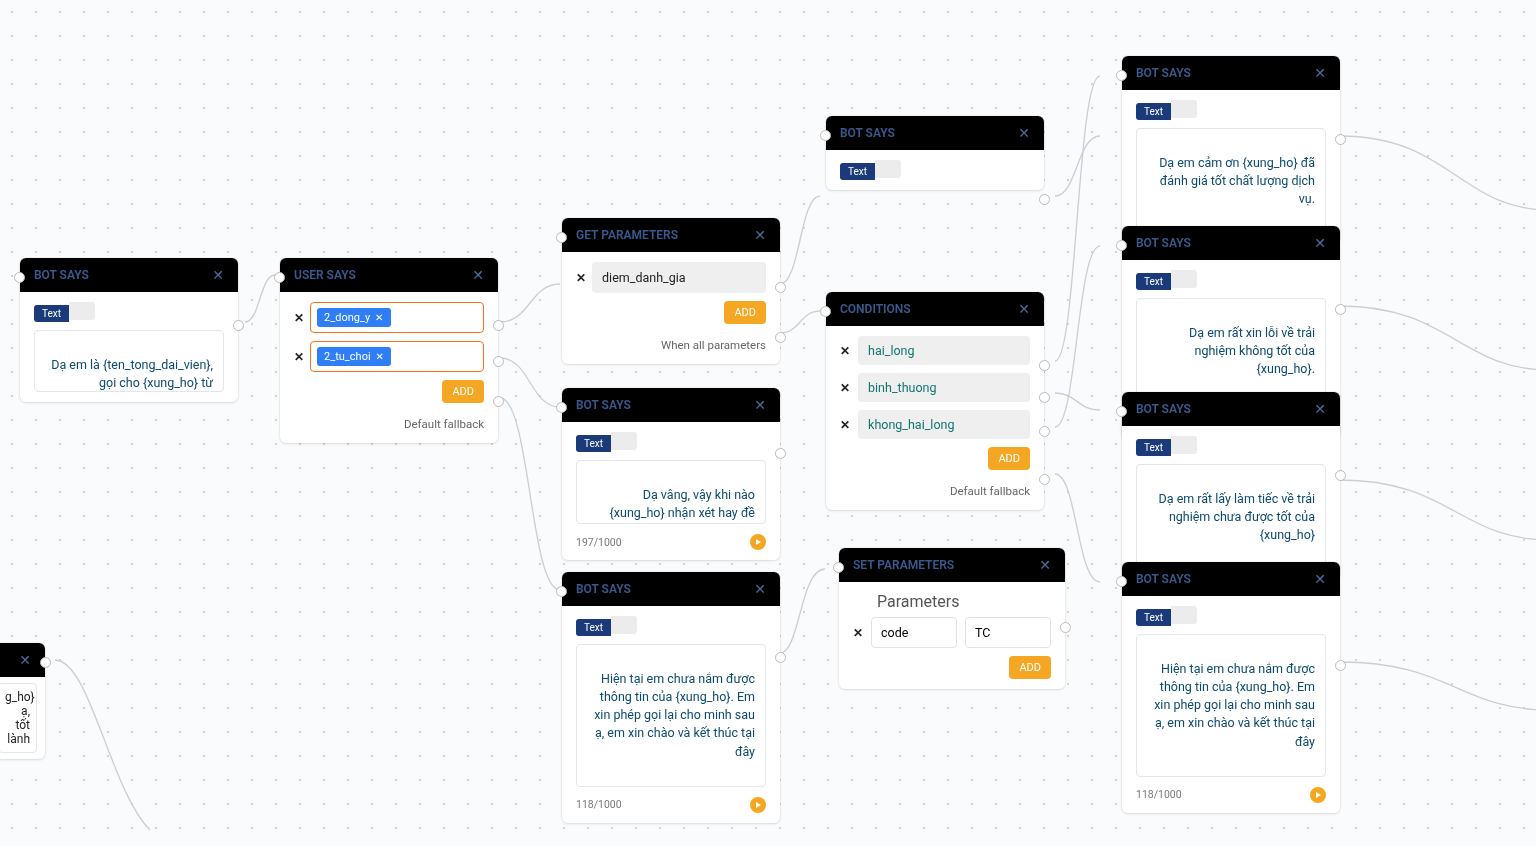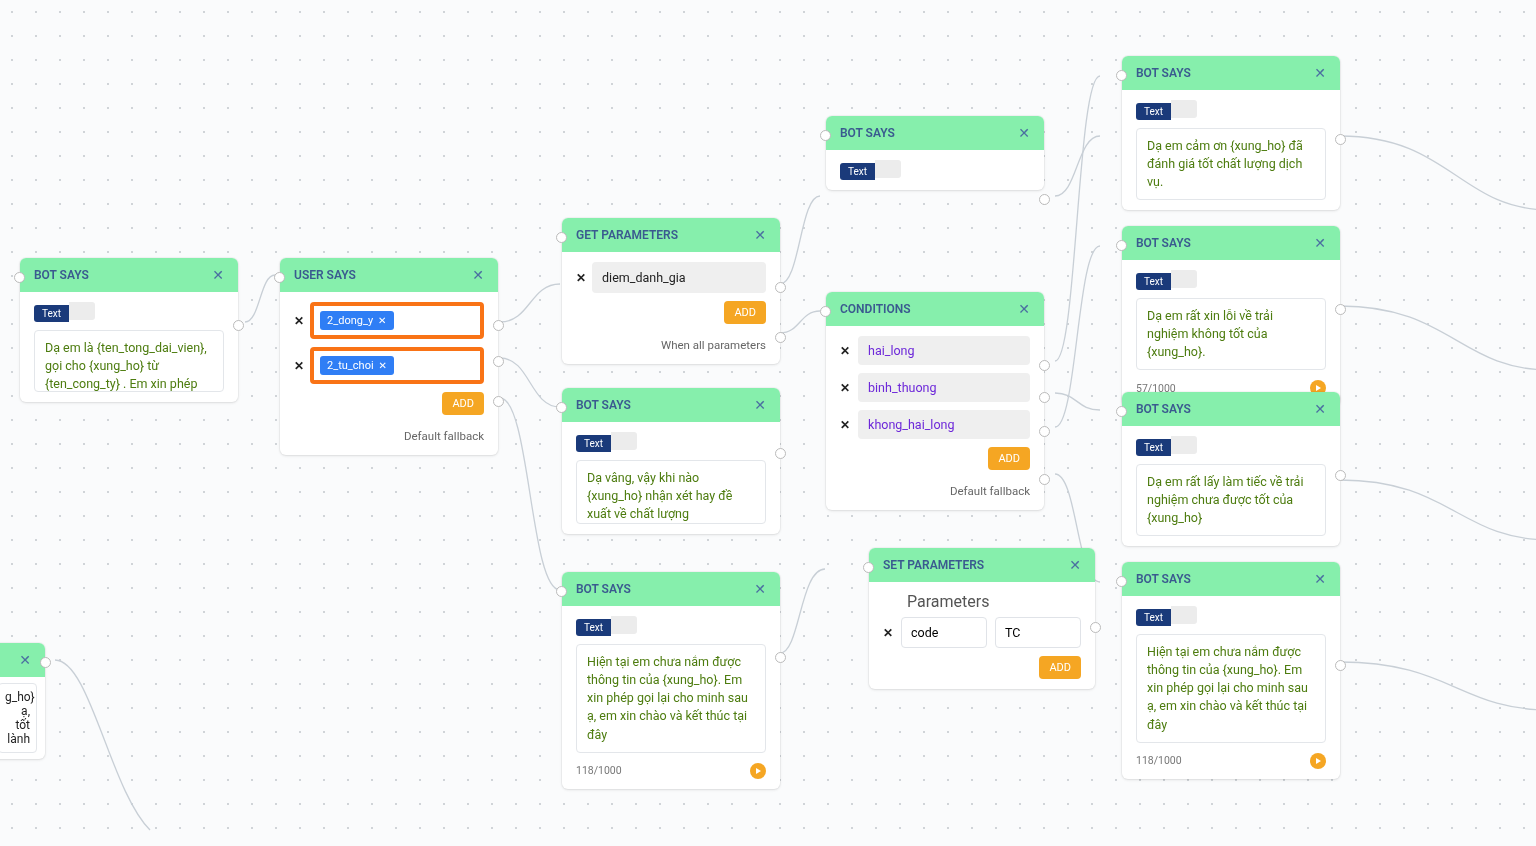--- a/index.html
+++ b/index.html
@@ -1,41 +1,41 @@
 <!DOCTYPE html>
 <html><head>
 <meta charset="utf-8">
 <style>
   * { box-sizing: border-box; margin: 0; padding: 0; font-family: -apple-system, BlinkMacSystemFont, "Segoe UI", Roboto, sans-serif; }
   body { width: 1536px; height: 846px; background: #fafbfc; position: relative; overflow: hidden; }
   .dots-bg { position: absolute; inset: 0; background-image: radial-gradient(#d0d4d8 1px, transparent 1px); background-size: 24px 24px; }
   .canvas { position: absolute; inset: 0; }
   svg.connections { position: absolute; inset: 0; width: 1536px; height: 846px; pointer-events: none; }
   .node { position: absolute; background: #fff; border-radius: 6px; box-shadow: 0 1px 3px rgba(0,0,0,0.1), 0 0 0 1px rgba(0,0,0,0.03); }
-  .node-header { display:flex; align-items:center; justify-content:space-between; padding: 9px 14px; border-radius: 6px 6px 0 0; background: #86efac; color:#3a5a8f; font-weight:600; font-size:12px; }
+  .node-header { display:flex; align-items:center; justify-content:space-between; padding: 9px 14px; border-radius: 6px 6px 0 0; background: #000000; color:#3a5a8f; font-weight:600; font-size:12px; }
   .node-header .close-ic { cursor:pointer; color:#4a6ea0; font-size:14px; font-weight: 400; }
   .node-body { padding: 10px 14px 10px 14px; }
   .text-tab { display:inline-block;text-align:right; }
   .text-tab .tab-on { display:inline-block; background:#1a3a7a; color:#fff; font-size:10px; padding:3px 8px; border-radius:3px 0 0 3px; }
   .text-tab .tab-off { display:inline-block; background:#ececec; width:26px; height:18px; border-radius:0 3px 3px 0; vertical-align:top; }
-  .speech-box { margin-top:8px; border:1px solid #e3e6ea; border-radius:4px; padding:8px 10px; font-size:12.5px; color:#4d7c0f; line-height:1.45; height: auto; }
+  .speech-box { margin-top:8px; border:1px solid #e3e6ea; border-radius:4px; padding:25px 10px; font-size:12.5px; color:#0c4a6e; line-height:1.45; height: auto; text-align: right; }
   .speech-box.h64 { min-height: 58px; }
   .footer-row { display:flex; justify-content:space-between; align-items:center; padding: 0 14px 10px 14px; font-size:10.5px; color:#777; }
   .play-ic { width:16px; height:16px; border-radius:50%; background:#f5a623; display:flex; align-items:center; justify-content:center; cursor:pointer; }
   .play-ic::after { content:""; border-left:5px solid #fff; border-top:3px solid transparent; border-bottom:3px solid transparent; margin-left:1px; }
   .add-btn { background:#f5a623; color:#fff; border:none; font-size:11px; padding:5px 10px; border-radius:4px; cursor:pointer; }
   .token-line { display:flex; align-items:center; gap:6px; margin-bottom:8px; }
   .x-sm { font-size:12px; color:#222; cursor:pointer; font-weight:bold; }
-  .token-input { flex:1; border:4px solid #f97316; border-radius:4px; padding:5px 6px; display:flex; align-items:center; }
+  .token-input { flex:1; border:1px solid #f97316; border-radius:4px; padding:5px 6px; display:flex; align-items:center; }
   .token-chip { background:#2f7ef5; color:#fff; font-size:11px; padding:3px 7px; border-radius:3px; display:inline-flex; align-items:center; gap:5px; }
   .token-chip .chip-x { font-size:10px; cursor:pointer; }
   .param-box { background:#efefef; border-radius:4px; padding:8px 10px; font-size:12.5px; color:#222; }
   .hint-right { text-align:right; font-size:11.5px; color:#666; padding: 4px 14px 12px 14px; }
   .cond-row { display:flex; align-items:center; gap:8px; margin-bottom:8px; }
-  .cond-box { flex:1; background:#efefef; border-radius:4px; padding:7px 10px; font-size:12.5px; color:#6d28d9; }
+  .cond-box { flex:1; background:#efefef; border-radius:4px; padding:7px 10px; font-size:12.5px; color:#0f766e; }
   .set-row { display:flex; gap:8px; align-items:center; }
   .set-row .set-box { flex:1; border:1px solid #e0e3e8; border-radius:4px; padding:7px 9px; font-size:12.5px; }
   .param-head { font-size:16px; color:#555; margin:0 0 6px 24px; }
   .port { position:absolute; width:11px; height:11px; border:1px solid #bbb; border-radius:50%; background:#fff; }
   .port.in { left:-6px; }
   .port.out { right:-6px; }
 </style>
 </head>
 <body>
 
@@ -146,20 +146,24 @@
   <div class="port in" style="top:14px;"></div>
   <div class="port out" style="top:60px;"></div>
   <div class="node-header">
     <span>BOT SAYS</span>
     <span class="close-ic">✕</span>
   </div>
   <div class="node-body">
     <span class="text-tab"><span class="tab-on">Text</span><span class="tab-off"></span></span>
     <div class="speech-box" style="max-height:64px;overflow:hidden;">Dạ vâng, vậy khi nào {xung_ho} nhận xét hay đề xuất về chất lượng {ten_san_pham_dich_vu}, {xung_ho} có thể gửi yêu cầu hoặc gọi lên hệ thống giúp em.</div>
   </div>
+  <div class="footer-row">
+    <span>197/1000</span>
+    <span class="play-ic"></span>
+  </div>
 </div>
 
 <div class="node" style="left:562px; top:572px; width:218px;">
   <div class="port in" style="top:14px;"></div>
   <div class="port out" style="top:80px;"></div>
   <div class="node-header">
     <span>BOT SAYS</span>
     <span class="close-ic">✕</span>
   </div>
   <div class="node-body">
@@ -205,21 +209,21 @@
         </div>
     <div class="cond-row">
           <span class="x-sm">✕</span>
           <div class="cond-box">khong_hai_long</div>
         </div>
     <div style="text-align:right;"><button class="add-btn">ADD</button></div>
   </div>
   <div class="hint-right">Default fallback</div>
 </div>
 
-<div class="node" style="left:869px; top:548px; width:226px;">
+<div class="node" style="left:839px; top:548px; width:226px;">
   <div class="port in" style="top:14px;"></div>
   <div class="port out" style="top:74px;"></div>
   <div class="node-header">
     <span>SET PARAMETERS</span>
     <span class="close-ic">✕</span>
   </div>
   <div class="node-body">
     <div class="param-head">Parameters</div>
     <div class="set-row">
       <span class="x-sm">✕</span>

